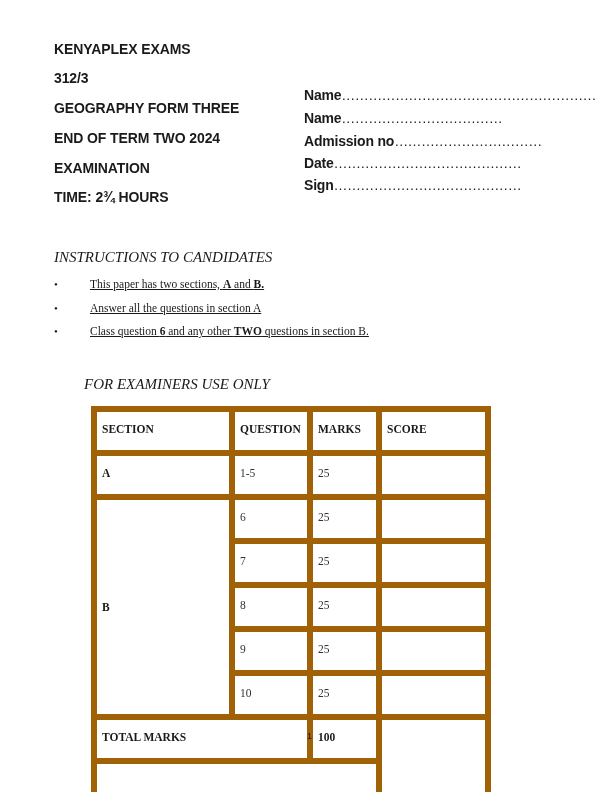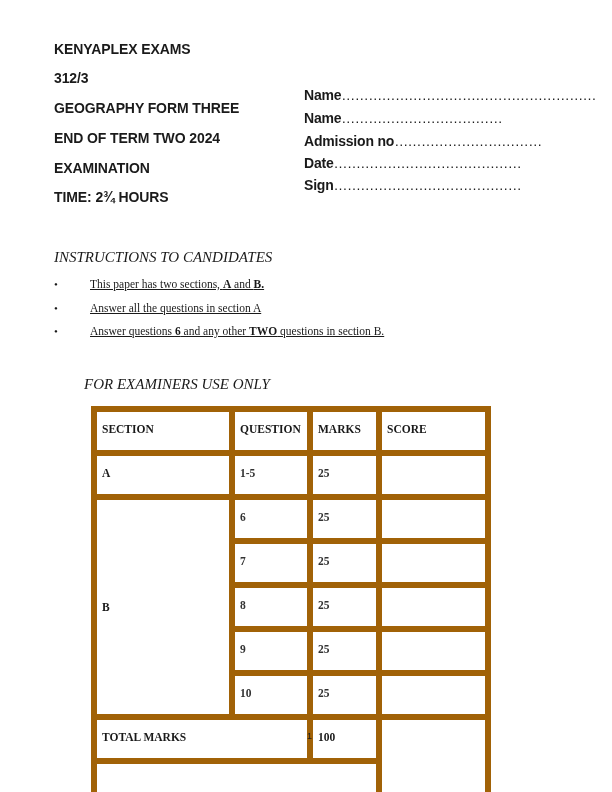--- a/index.html
+++ b/index.html
@@ -13,21 +13,21 @@
     .bullet-dot { position: absolute; left: 54px; font-size: 11px; }
     .bullet-text { position: absolute; left: 90px; text-decoration: underline; }
     table.exam {
       position: absolute; left: 91px; top: 406px;
       border-collapse: collapse; table-layout: fixed;
       font-family: "Liberation Serif", "DejaVu Serif", serif; font-size: 11.5px;
     }
     table.exam td { border: 6px solid #a16207; padding: 8px 5px; vertical-align: top; height: 22px; line-height: 18px; }
     table.exam td.b { font-weight: bold; }
     table.exam td.mid { vertical-align: middle; }
-    table.exam td.reg { font-weight: bold; color: #333; }
+    table.exam td.reg { font-weight: normal; color: #333; }
     .pagenum { font-family: "Liberation Sans", "DejaVu Sans", sans-serif; font-size: 9px; }
   </style>
 </head>
 <body>
 
 <div class="abs hdr" style="left:54px; top:41px;">KENYAPLEX EXAMS</div>
 <div class="abs hdr" style="left:54px; top:70px;">312/3</div>
 <div class="abs hdr" style="left:54px; top:100px;">GEOGRAPHY FORM THREE</div>
 <div class="abs hdr" style="left:54px; top:130px;">END OF TERM TWO 2024</div>
 <div class="abs hdr" style="left:54px; top:160px;">EXAMINATION</div>
@@ -59,21 +59,21 @@
 </div>
 <div class="abs bullet-row" style="left:0; top:302px; width:612px;">
   <span class="bullet-dot">•</span>
   <span class="bullet-text">
     <span>Answer all the questions in section A</span>
   </span>
 </div>
 <div class="abs bullet-row" style="left:0; top:325px; width:612px;">
   <span class="bullet-dot">•</span>
   <span class="bullet-text">
-    <span>Answer questions </span><b>6</b><span> and any other </span><b>TWO</b><span> questions in section B.</span>
+    <span>Class question </span><b>6</b><span> and any other </span><b>TWO</b><span> questions in section B.</span>
   </span>
 </div>
 
 <div class="abs ital" style="left:54px; top:376px;margin-left:30px;">FOR EXAMINERS USE ONLY</div>
 
 <table class="exam">
   <colgroup>
     <col style="width:138px">
     <col style="width:78px">
     <col style="width:69px">

